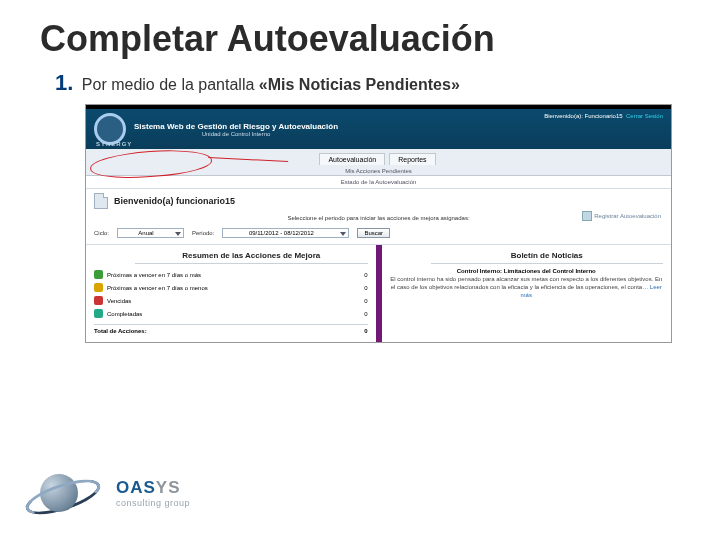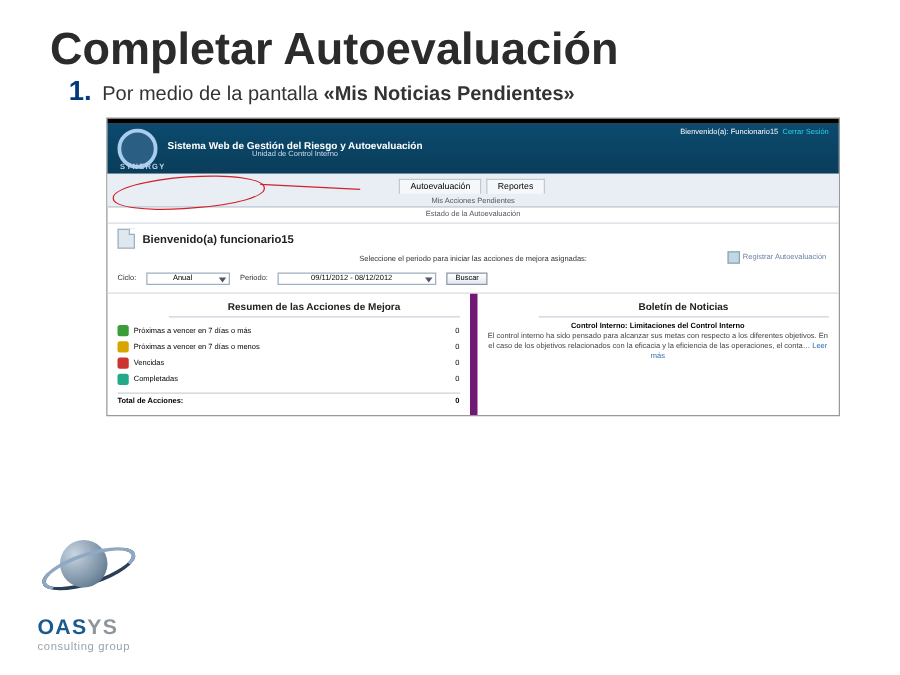--- a/index.html
+++ b/index.html
@@ -9,21 +9,21 @@
     height: 540px;
     font-family: Arial, sans-serif;
     background: #fff;
     position: relative;
     overflow: hidden;
   }
   .slide-title {
     font-size: 36px;
     font-weight: bold;
     color: #2b2b2b;
-    margin: 18px 0 0 40px;
+    margin: 18px 0 10px 40px;
   }
   .step-line {
     margin: 0 0 8px 55px;
     font-size: 16px;
     color: #333;
   }
   .step-num { color: #003a7a; font-weight: bold; font-size: 22px; margin-right:4px;}
   .step-bold { font-weight: bold; }
   .screenshot {
     margin: 4px 0 0 85px;
@@ -136,22 +136,21 @@
   .ss-news-body{font-size:6px; color:#444; line-height:1.3;}
   .ss-news-link{color:#2a6fb6;}
 
   
   .footer-logo{
     position:absolute;
     left: 30px;
     bottom: 18px;
     display:flex;
     align-items:center;
-    gap:12px;
-    flex-direction:column;
+    gap:28px;
   }
   .fl-planet{
     width:58px; height:58px; position:relative;
   }
   .fl-sphere{
     width:38px; height:38px; border-radius:50%;
     background: radial-gradient(circle at 30% 30%, #c8d5e2, #6f879b 70%, #3f5568);
     position:absolute; left:10px; top:10px;
   }
   .fl-ring{

